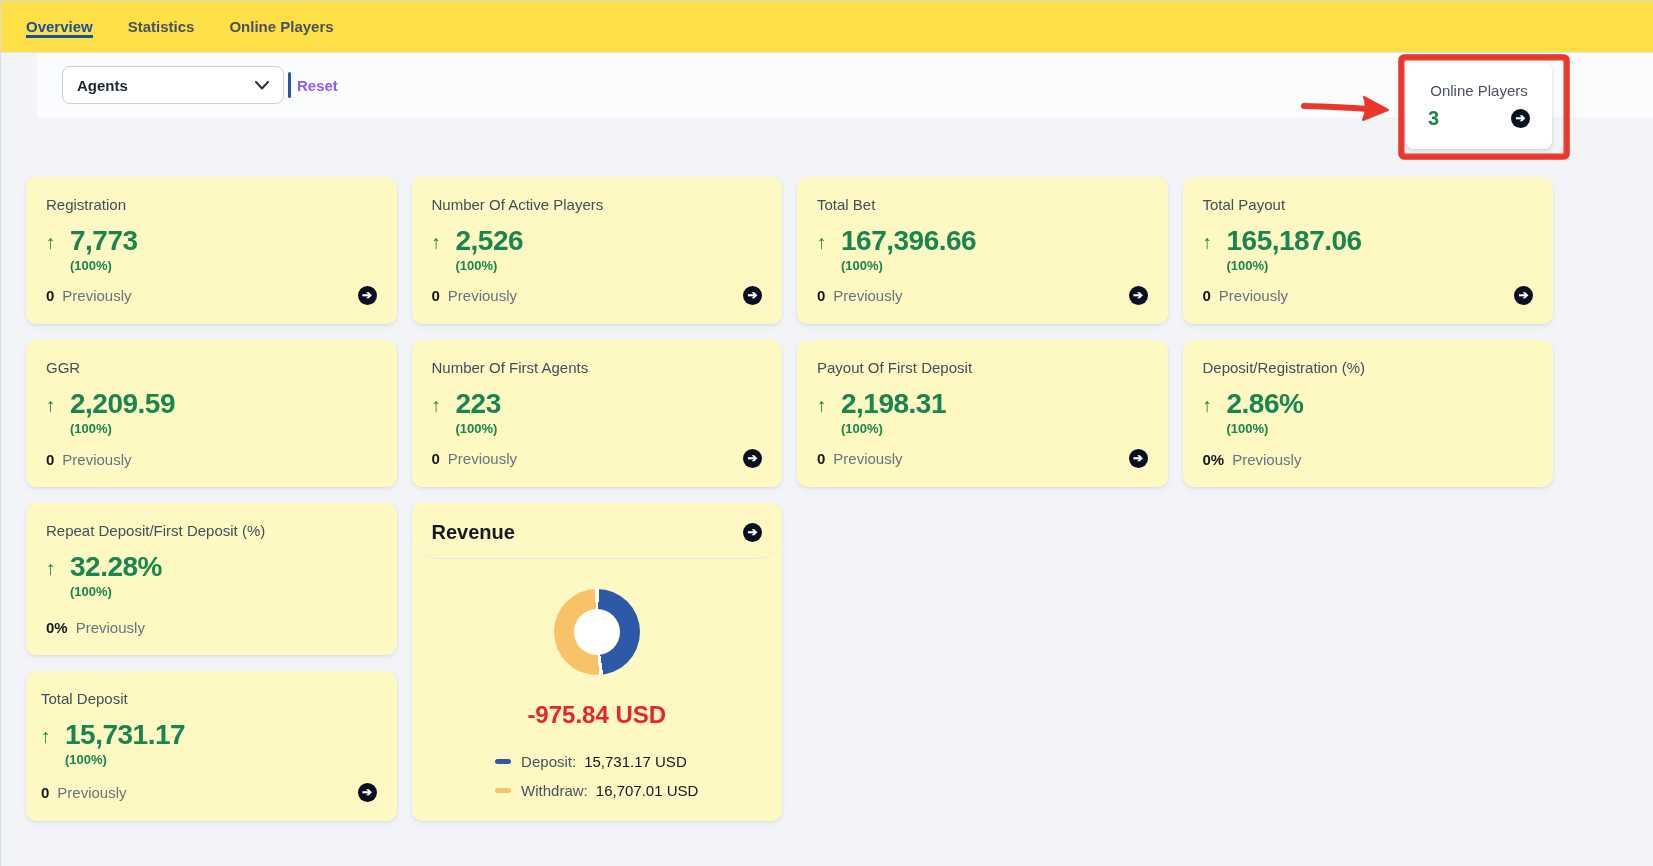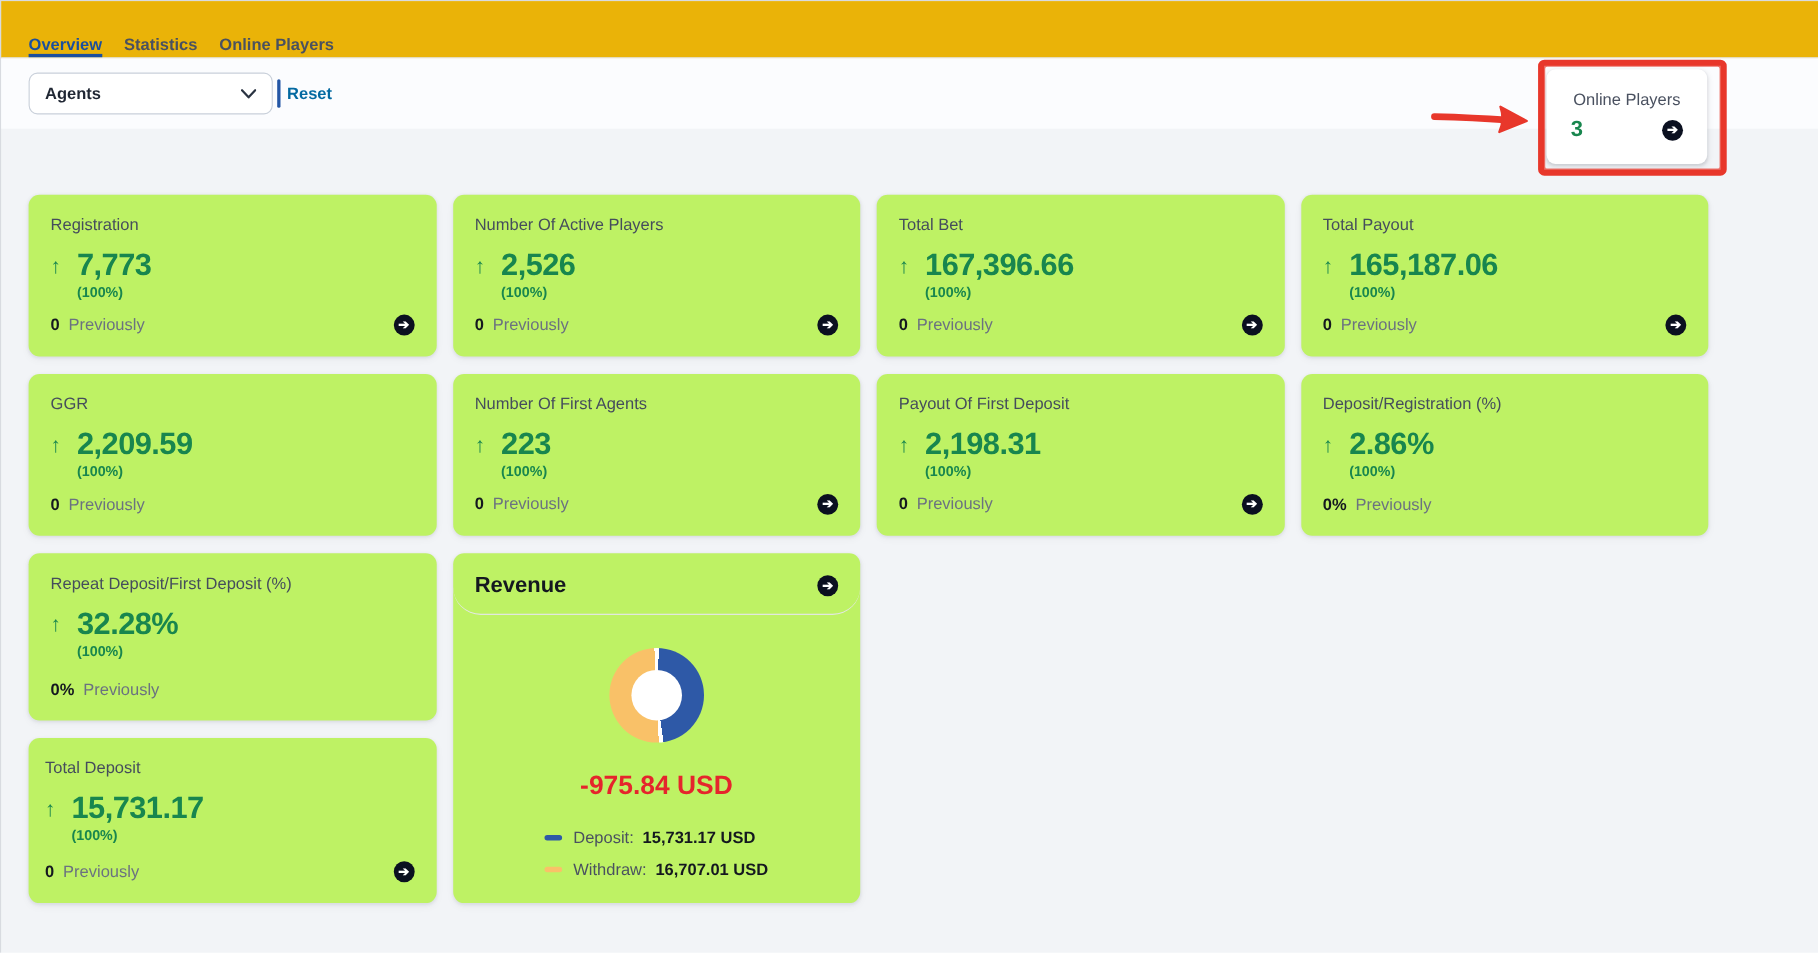--- a/index.html
+++ b/index.html
@@ -4,64 +4,64 @@
 <style>
   * { margin:0; padding:0; box-sizing:border-box; }
   body { font-family:"Liberation Sans", sans-serif; background:#ffffff; }
   .frame {
     position:relative; width:1653px; height:866px; overflow:hidden;
     border-top:1px solid #d8dbe0; border-left:1px solid #d8dbe0;
     background:#f2f4f7;
   }
   
   .tabbar {
-    height:52px; background:#eab308; border-bottom:1px solid #e3e6ea;
-    display:flex; align-items:flex-end; padding-left:25px; gap:20px;
+    height:52px; background:#fde047; border-bottom:1px solid #e3e6ea;
+    display:flex; align-items:center; padding-left:25px; gap:35px;
   }
   .tab {
     display:flex; align-items:center; font-size:15px; font-weight:600;
     color:#4a5160; cursor:pointer; border-bottom:3px solid transparent; padding-top:2px;
   }
   .tab.active { color:#1b4f9e; border-bottom-color:#1b4f9e; font-weight:700; }
   
   .filterbar {
     height:64px; background:#fbfcfe; display:flex; align-items:center;
-    padding:0 25px; 
+    padding:0 25px; margin-left:36px;
   }
   .select {
     width:222px; height:38px; background:#fff; border:1px solid #c9d0da;
     border-radius:8px; display:flex; align-items:center; justify-content:space-between;
     padding:0 14px; font-size:15px; font-weight:600; color:#1f2633; cursor:pointer;
   }
   .daterange {
     height:38px; background:#fff; border:1.5px solid #2456a5; border-radius:8px;
     display:flex; align-items:center; gap:10px; padding:0 16px;
     font-size:15px; font-weight:600; color:#2456a5; cursor:pointer;
   }
   .vdivider { width:3px; height:26px; background:#2456a5; border-radius:2px; margin-left:4px; }
-  .reset { font-size:15px; font-weight:700; color:#0369a1; cursor:pointer; margin-left:6px; }
+  .reset { font-size:15px; font-weight:700; color:#8b5cf6; cursor:pointer; margin-left:6px; }
   
   .online-card {
     position:absolute; top:62px; right:101px; width:146px; height:86px;
     background:#fff; border-radius:8px; z-index:5;
     box-shadow:0 2px 6px rgba(16,24,40,.10), 0 1px 2px rgba(16,24,40,.08);
     display:flex; flex-direction:column; justify-content:center; padding:10px 18px; gap:8px;
   }
   .online-card .lbl { font-size:15px; color:#4a5160; text-align:center; white-space:nowrap; }
   .online-card .row { display:flex; align-items:center; justify-content:space-between; padding:0 4px; }
   .online-card .val { font-size:20px; font-weight:700; color:#18864e; }
   .annotation { position:absolute; left:1295px; top:48px; width:280px; height:115px; z-index:6; pointer-events:none; }
   
   .content { padding:60px 100px 18px 25px; }
   .grid {
     display:grid; grid-template-columns:repeat(4,1fr);
     grid-template-rows:147px 147px 152px 150px; gap:16px 15px;
   }
   .card {
-    background:#bef264; border-radius:10px; padding:19px 20px;
+    background:#fef9c3; border-radius:10px; padding:19px 20px;
     box-shadow:0 1px 3px rgba(16,24,40,.08), 0 3px 8px rgba(16,24,40,.04);
     display:flex; flex-direction:column;
   }
   .card-title { font-size:15px; color:#454d5c; }
   .value-row { display:flex; align-items:flex-start; margin-top:13px; }
   .up-arrow { color:#18864e; font-size:19px; font-weight:400; line-height:26px; width:24px; margin-top:4px; }
   .big-value { font-size:28px; font-weight:700; color:#18864e; letter-spacing:-0.5px; line-height:30px; }
   .pct { font-size:13px; font-weight:700; color:#18864e; margin-top:2px; }
   .prev-row { display:flex; align-items:center; margin-top:auto; font-size:15px; }
   .prev-val { font-weight:700; color:#14181f; margin-right:8px; }
@@ -82,21 +82,21 @@
   .donut { width:86px; height:86px; border-radius:50%; position:relative; }
   .donut::after {
     content:""; position:absolute; left:50%; top:50%; width:46px; height:46px;
     margin:-23px 0 0 -23px; background:#fff; border-radius:50%;
   }
   .net-value { margin-top:26px; font-size:24px; font-weight:700; color:#e5252c; }
   .legend { margin-top:24px; display:flex; flex-direction:column; gap:12px; }
   .legend-item { display:flex; align-items:center; font-size:15px; }
   .legend-marker { width:16px; height:5px; border-radius:3px; margin-right:10px; flex:0 0 auto; }
   .legend-label { color:#4a5160; margin-right:8px; }
-  .legend-value { color:#14181f; font-weight:700; }
+  .legend-value { color:#14181f; font-weight:400; }
   
   .pos-r3c1 { grid-column:1; grid-row:3; }
   .pos-r4c1 { grid-column:1; grid-row:4;padding-left:15px; }
 </style>
 </head>
 <body>
 
 <div class="frame">
 
   <div class="tabbar">

